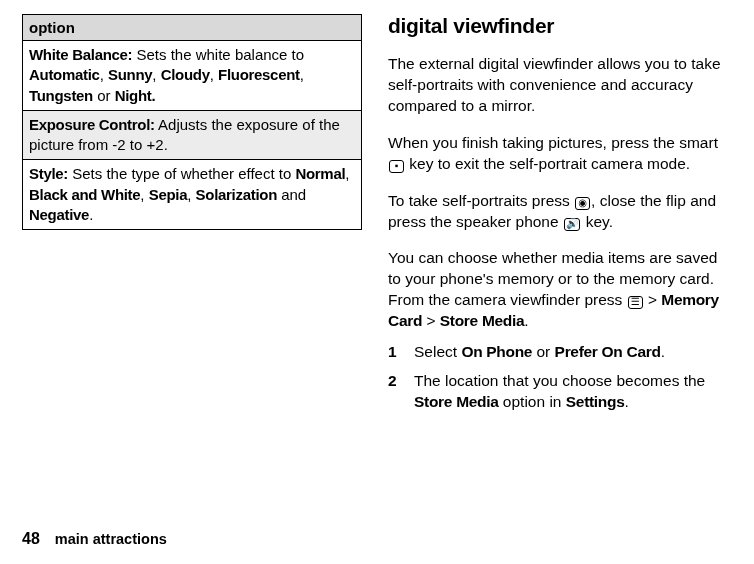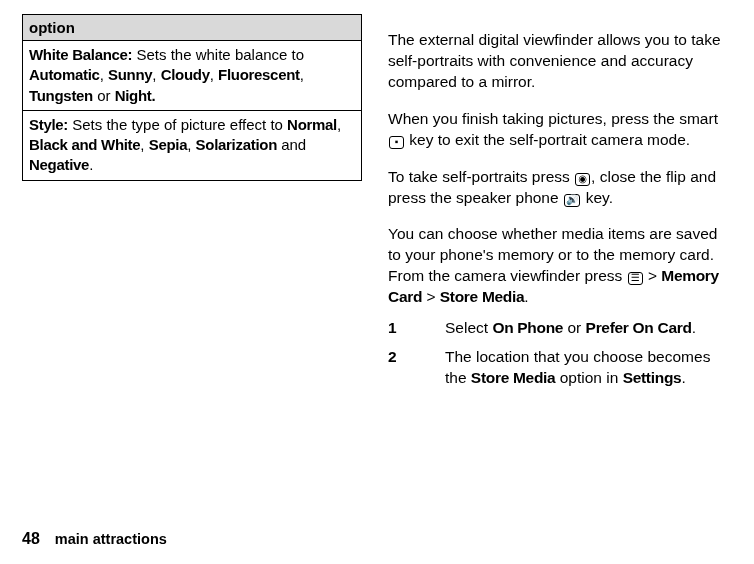--- a/index.html
+++ b/index.html
@@ -74,21 +74,21 @@
       vertical-align: 0px;
       padding: 0 1px;
       margin: 0 1px;
     }
     .steps {
       font-size: 15.5px;
       line-height: 1.35;
     }
     .step { display: flex; margin-bottom: 8px; }
     .step-num { font-weight: bold; width: 26px; flex-shrink: 0; }
-    .step-body { flex: 1; font-weight: 300; margin-left: 31px; }
+    .step-body { flex: 1; font-weight: 300; }
     .footer {
       position: absolute;
       bottom: 16px;
       left: 22px;
       display: flex;
       align-items: baseline;
       gap: 15px;
     }
     .page-num { font-weight: bold; font-size: 16px; }
     .section-name { font-size: 14.5px; font-weight: 700; }
@@ -103,29 +103,35 @@
       <tbody>
           <tr>
         <th><span>option</span></th>
       </tr>
       <tr>
         <td>
           <span class="cond-bold">White Balance:</span><span> Sets the white balance to </span><span class="cond-bold">Automatic</span><span>, </span><span class="cond-bold">Sunny</span><span>, </span><span class="cond-bold">Cloudy</span><span>, </span><span class="cond-bold">Fluorescent</span><span>, </span><span class="cond-bold">Tungsten</span><span> or </span><span class="cond-bold">Night.</span>
         </td>
       </tr>
       <tr>
+        <td class="alt-bg">
+          <span class="cond-bold">Exposure Control:</span><span> Adjusts the exposure of the picture from -2 to +2.</span>
+        </td>
+      </tr>
+      <tr>
         <td>
-          <span class="cond-bold">Style:</span><span> Sets the type of picture effect to </span><span class="cond-bold">Normal</span><span>, </span><span class="cond-bold">Black and White</span><span>, </span><span class="cond-bold">Sepia</span><span>, </span><span class="cond-bold">Solarization</span><span> and </span><span class="cond-bold">Negative</span><span>.</span>
+          <span class="cond-bold">Style:</span><span> Sets the type of whether effect to </span><span class="cond-bold">Normal</span><span>, </span><span class="cond-bold">Black and White</span><span>, </span><span class="cond-bold">Sepia</span><span>, </span><span class="cond-bold">Solarization</span><span> and </span><span class="cond-bold">Negative</span><span>.</span>
         </td>
       </tr>
     </tbody>
       </table>
   </div>
 
   <div class="col-right">
+    <h2>digital viewfinder</h2>
     <p class="body-text">The external digital viewfinder allows you to take self-portraits with convenience and accuracy compared to a mirror.</p>
     <p class="body-text">
       <span>When you finish taking pictures, press the smart </span><span class="icon-box">▪</span><span> key to exit the self-portrait camera mode.</span>
     </p>
     <p class="body-text">
       <span>To take self-portraits press </span><span class="icon-box">◉</span><span>, close the flip and press the speaker phone </span><span class="icon-box">🔊</span><span> key.</span>
     </p>
 
     <p class="body-text">
       <span>You can choose whether media items are saved to your phone's memory or to the memory card. From the camera viewfinder press </span><span class="icon-box">☰</span><span> &gt; </span><span class="cond-bold">Memory Card</span><span> &gt; </span><span class="cond-bold">Store Media</span><span>.</span>

